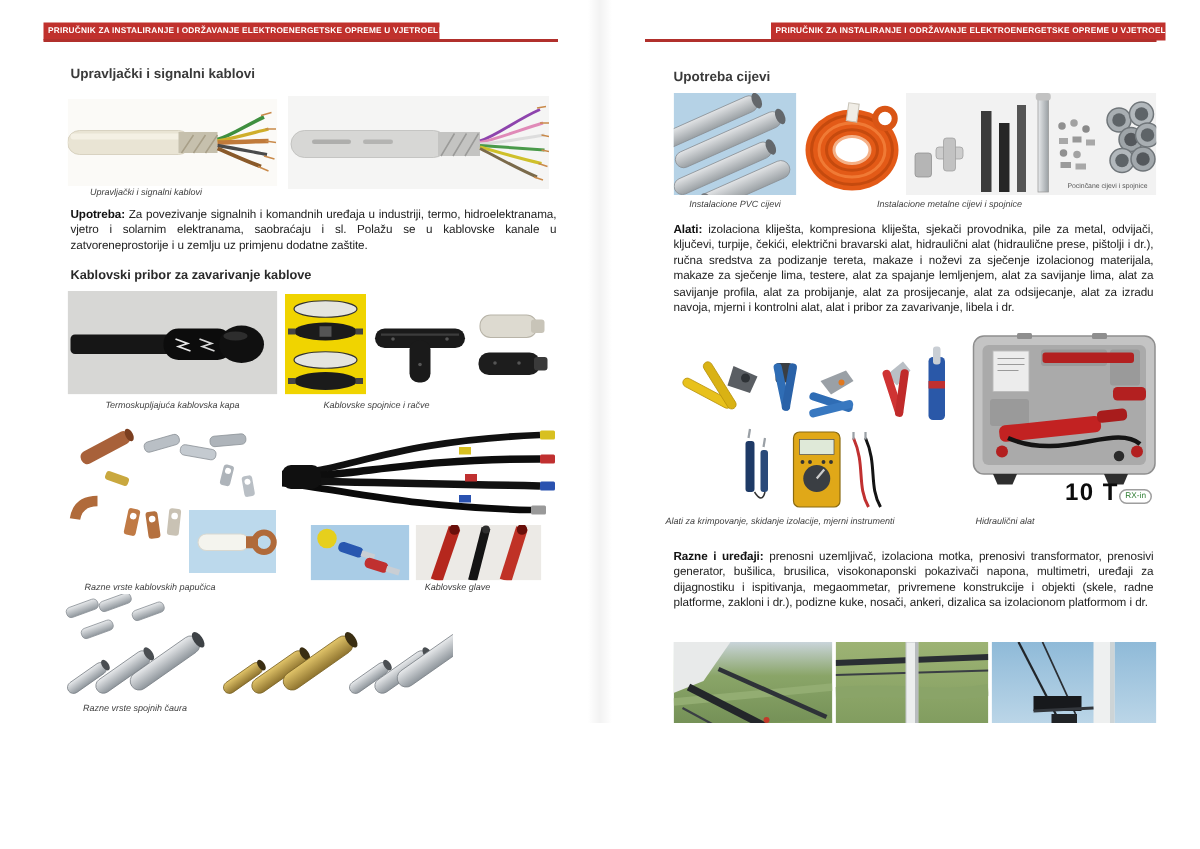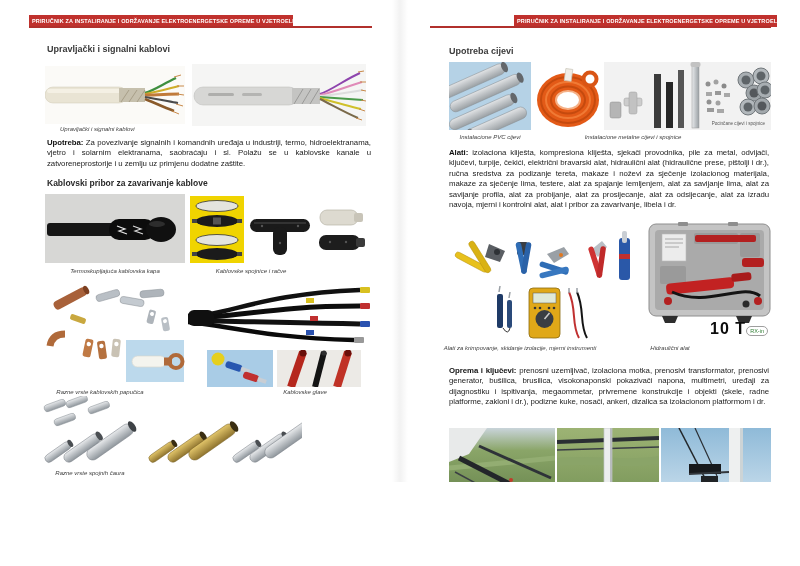--- a/index.html
+++ b/index.html
@@ -459,21 +459,21 @@
       <rect x="30" y="0" width="10" height="4" rx="1" fill="#8e8e8e"></rect>
       <rect x="80" y="0" width="10" height="4" rx="1" fill="#8e8e8e"></rect>
     </svg>
     <div class="kit-capacity">10 T</div>
     <div class="kit-brand">RX-in</div>
   </div>
   <div class="caption ctr" style="left:435px;top:345px;width:170px;">Alati za krimpovanje, skidanje izolacije, mjerni instrumenti</div>
   <div class="caption ctr" style="left:610px;top:345px;width:120px;">Hidraulični alat</div>
 
   <div class="body-text" style="left:449px;top:366px;width:320px;">
-    <b>Oprema i ključevi:</b>
+    <b>Razne i uređaji:</b>
     <span>prenosni uzemljivač, izolaciona motka, prenosivi transformator, prenosivi generator, bušilica, brusilica, visokonaponski pokazivači napona, multimetri, uređaji za dijagnostiku i ispitivanja, megaommetar, privremene konstrukcije i objekti (skele, radne platforme, zakloni i dr.), podizne kuke, nosači, ankeri, dizalica sa izolacionom platformom i dr.</span>
   </div>
 
   <div class="photo" style="left:449px;top:428px;width:106px;height:90px;">
     <svg width="106" height="90">
       <defs>
         <linearGradient id="f1" x1="0" y1="0" x2="0" y2="1">
           <stop offset="0" stop-color="#c9d4da"></stop>
             <stop offset="0.25" stop-color="#8aa568"></stop>
             <stop offset="1" stop-color="#5d7a44"></stop>

